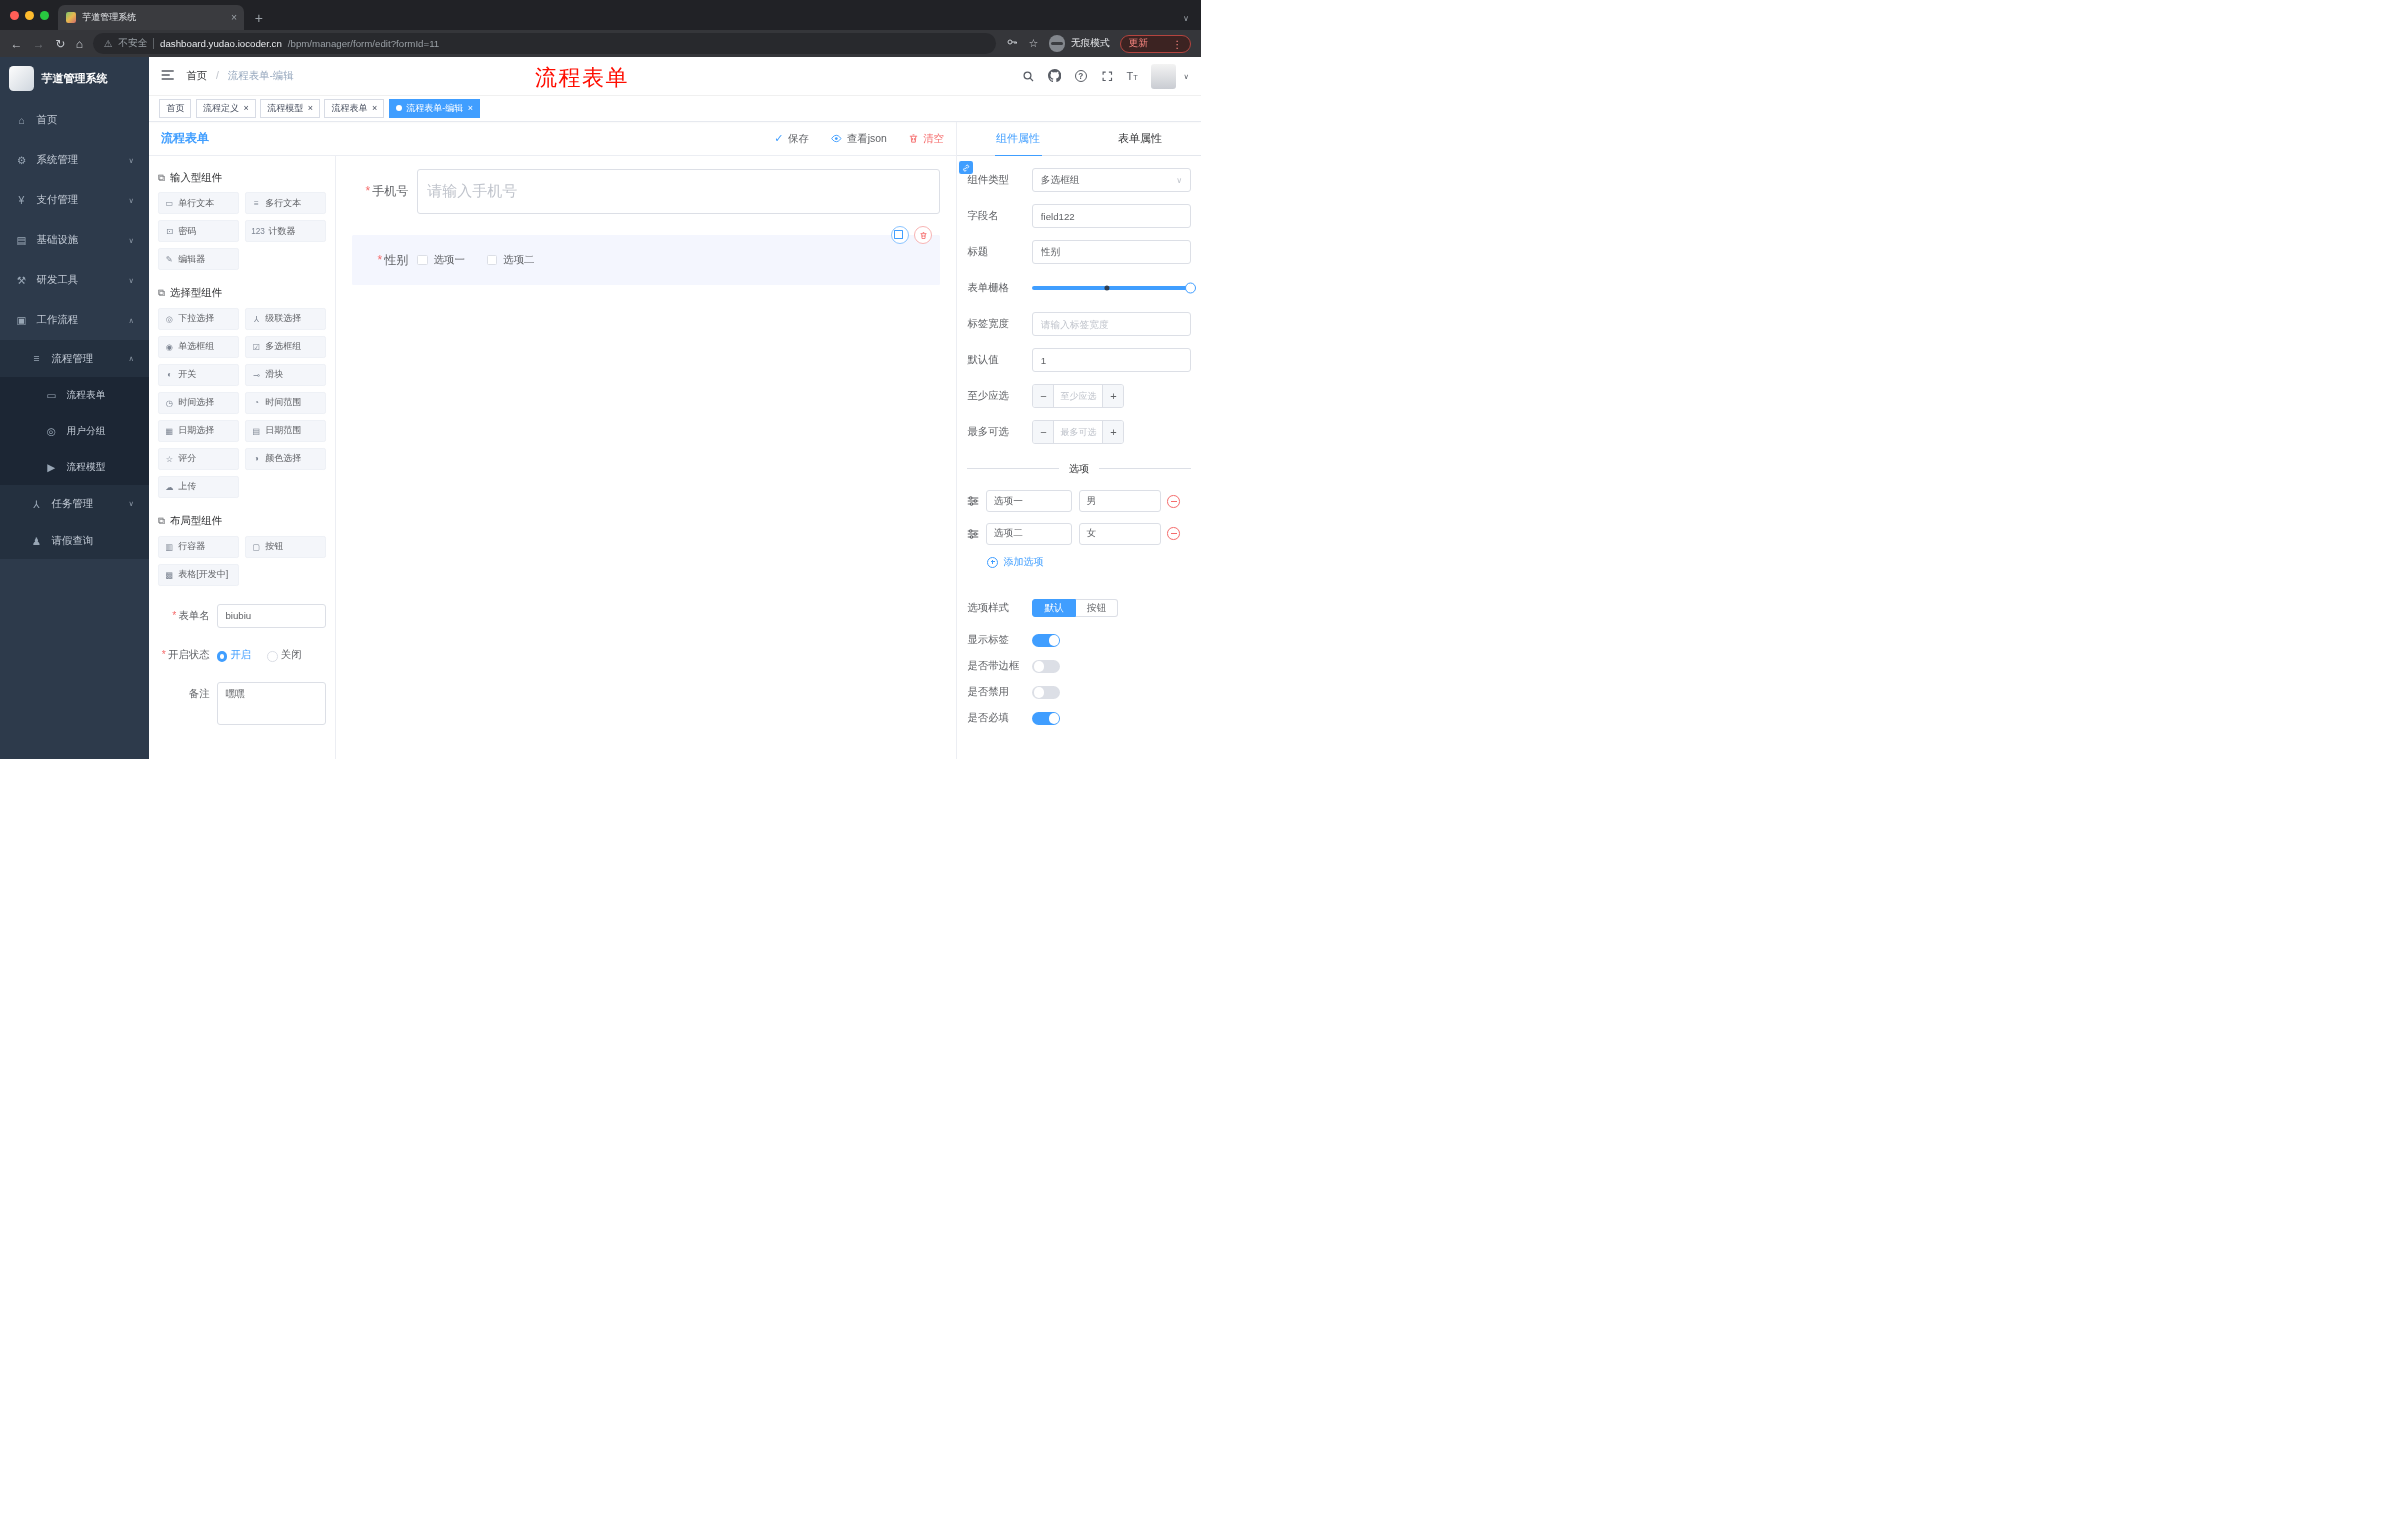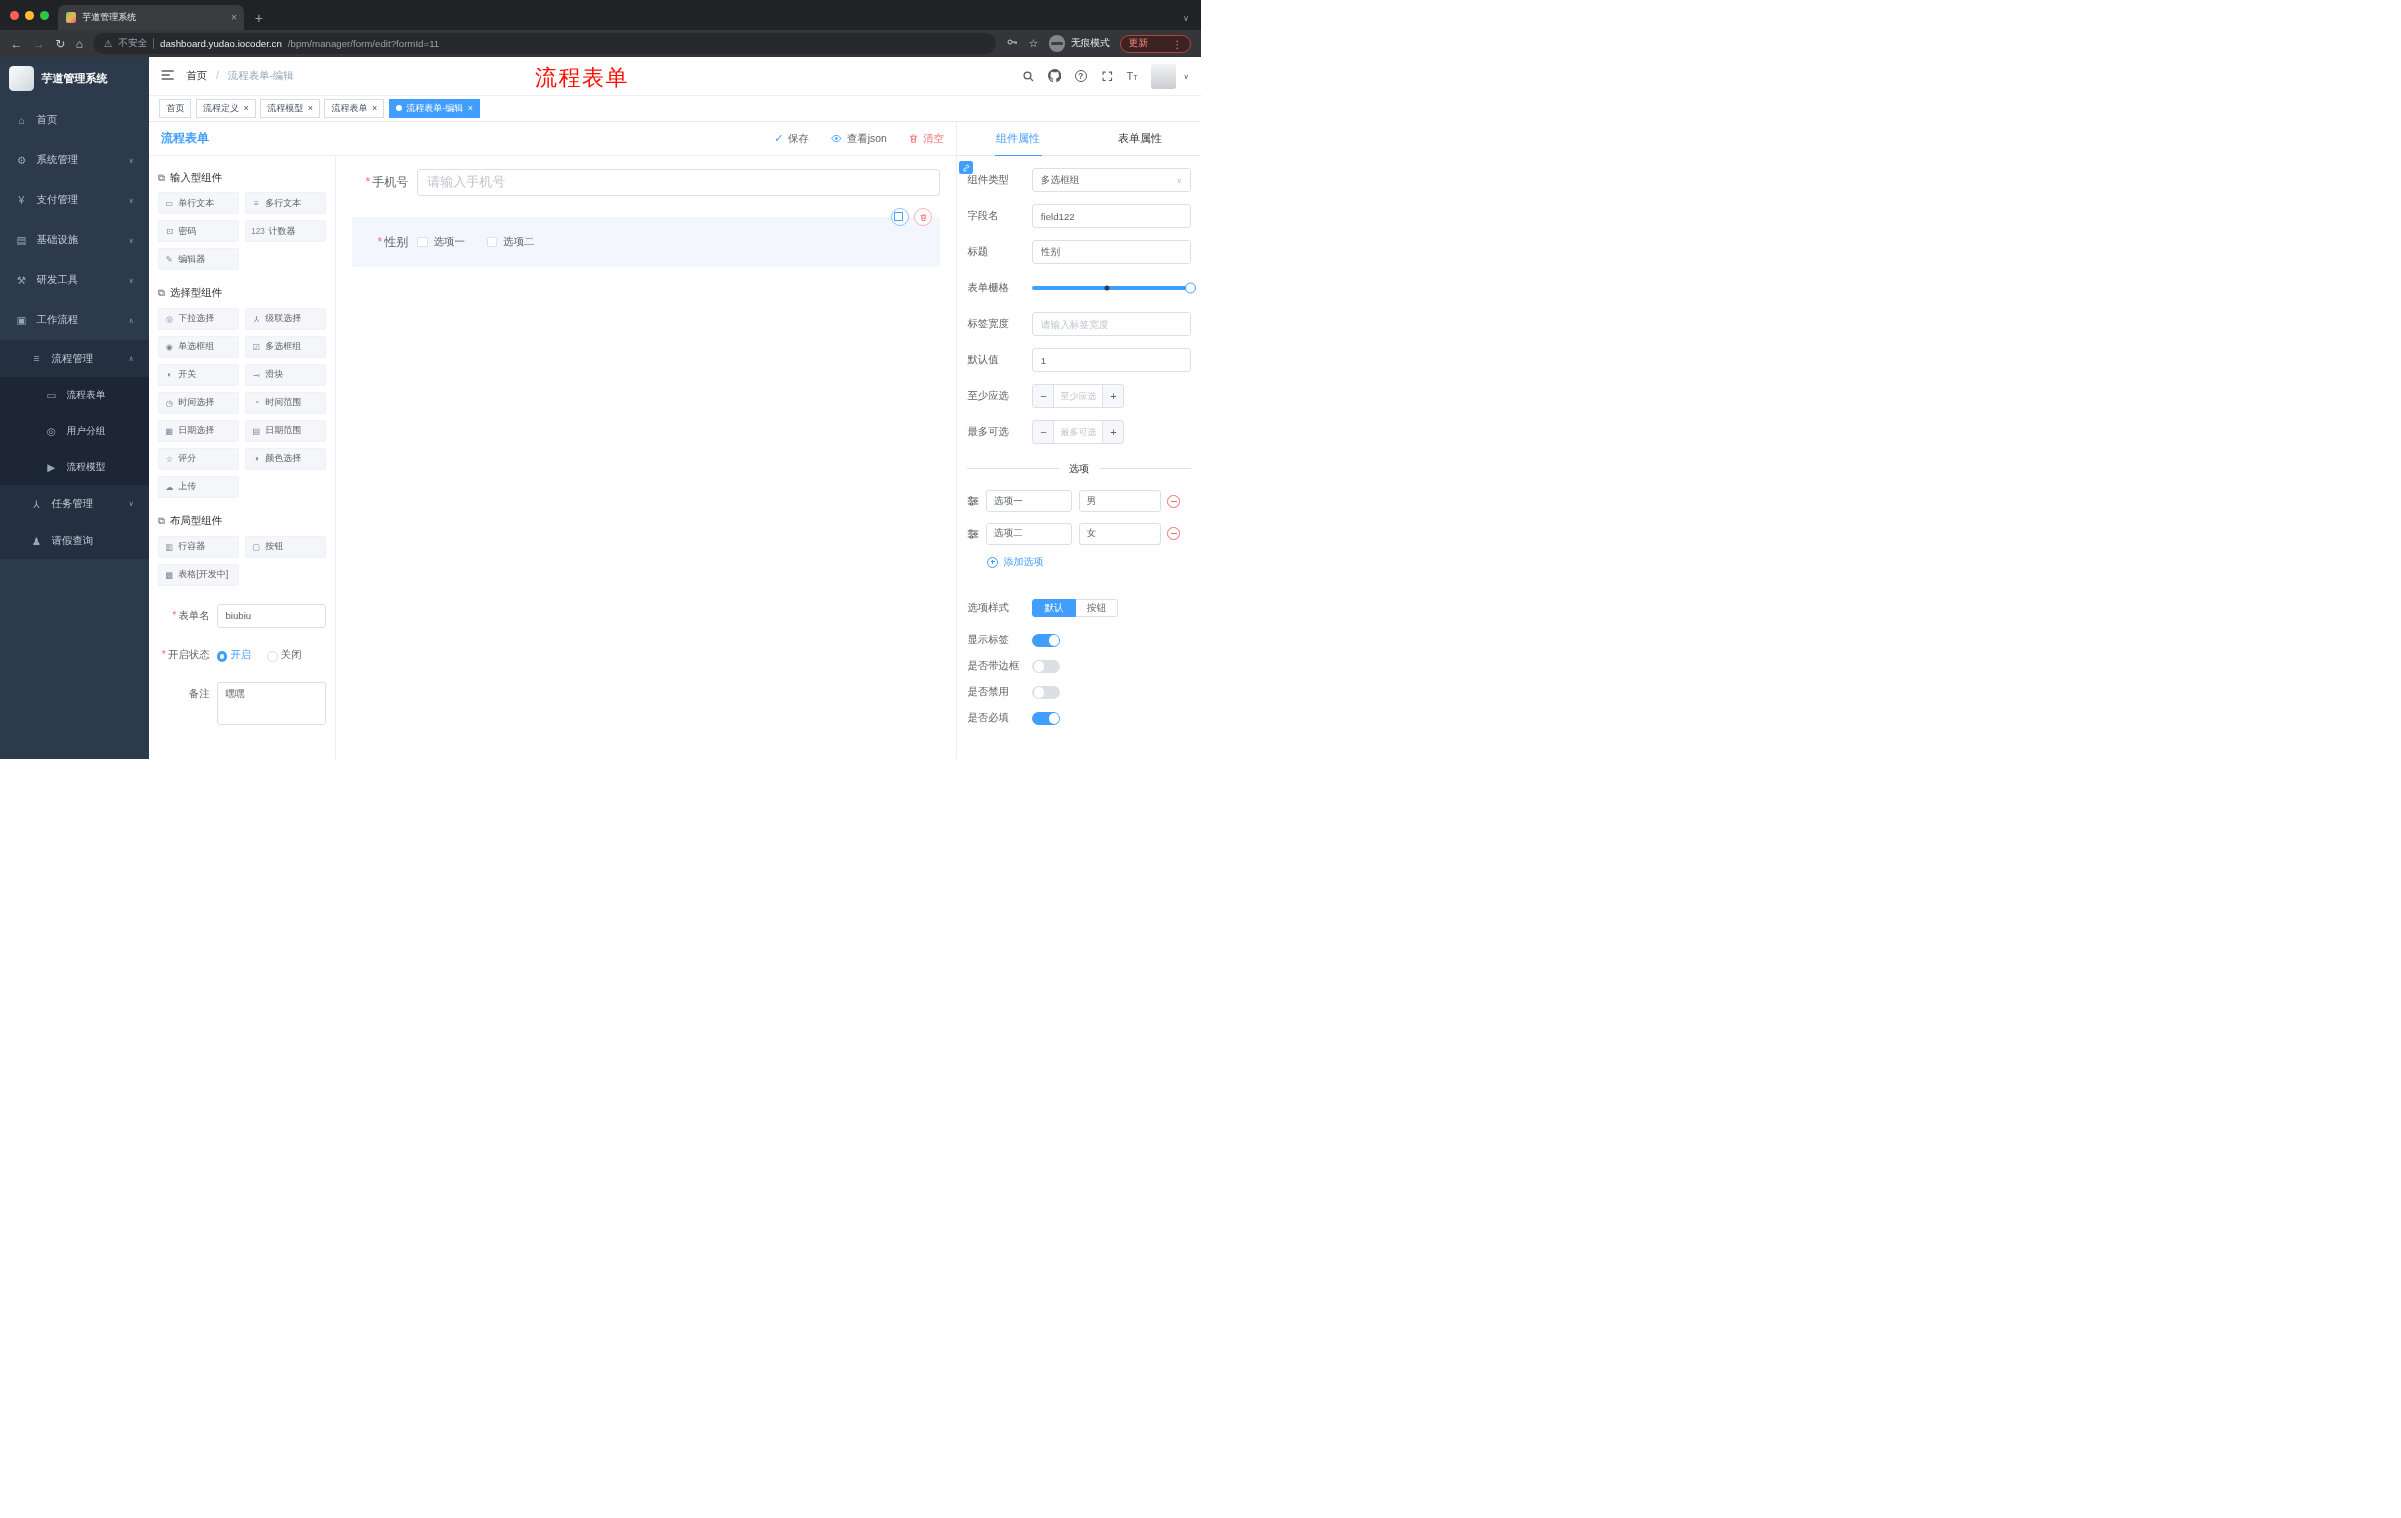--- a/index.html
+++ b/index.html
@@ -108,22 +108,22 @@
 textarea.minput{height:43px;padding-top:5.2px;resize:none}
 .radios{display:flex;align-items:center;gap:16.3px;height:24px}
 .radio{display:flex;align-items:flex-end;gap:3px;font-size:10.4px;color:#606266}
 .rdot{width:10.4px;height:10.4px;border-radius:50%;border:0.7px solid #dcdfe6;background:#fff}
 .radio.checked .rdot{border:3px solid #409eff}
 .radio.checked{color:#409eff}
 
 .canvas{flex:1;padding:13.4px 16.3px;overflow:hidden}
 .crow{display:flex;align-items:center}
 .clabel{width:65px;text-align:right;padding-right:9px;color:#606266;font-size:12px;flex-shrink:0}
-.cinput{flex:1;height:27px;border:0.7px solid #dcdfe6;border-radius:3px;padding:0 9px;font-size:13px;
- color:#606266;background:#fff;outline:none;font-family:Liberation Mono, monospace}
+.cinput{flex:1;height:45px;border:0.7px solid #dcdfe6;border-radius:3px;padding:0 9px;font-size:15px;
+ color:#606266;background:#fff;outline:none;font-family:Liberation Serif, serif}
 .cinput::placeholder,.minput::placeholder,.pinput::placeholder{color:#c0c4cc}
 .selected{margin-top:21px;background:#f4f6fe;border-radius:1.5px;padding:16.3px 0;position:relative}
 .fab{position:absolute;top:-9px;width:18px;height:18px;border-radius:50%;background:#fff;
  display:flex;align-items:center;justify-content:center}
 .fab.copy{right:31px;border:0.7px solid #8cc5ff;color:#409eff}
 .fab.del{right:7.4px;border:0.7px solid #f8b4b4;color:#f56c6c}
 .copyglyph{width:6.7px;height:6.7px;border:1px solid #409eff;border-radius:0.7px;position:relative}
 .copyglyph::before{content:"";position:absolute;left:-3px;top:-3px;width:6.7px;height:6.7px;
  border:1px solid #409eff;border-radius:0.7px;background:#fff}
 .cbgroup{display:flex;align-items:center;gap:22px}

